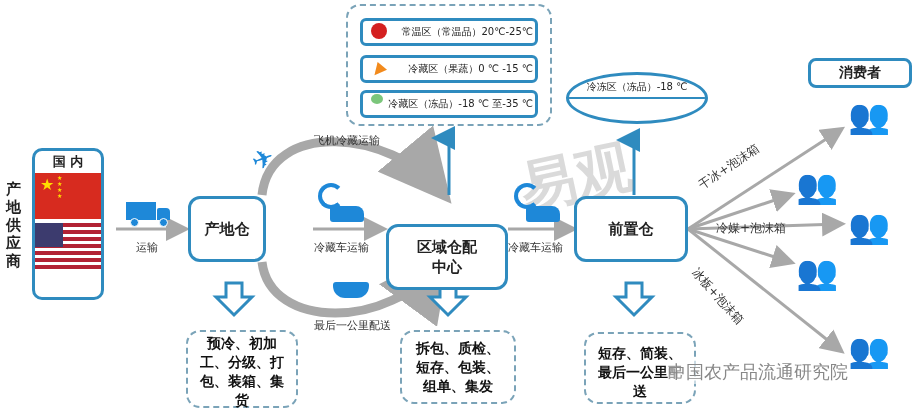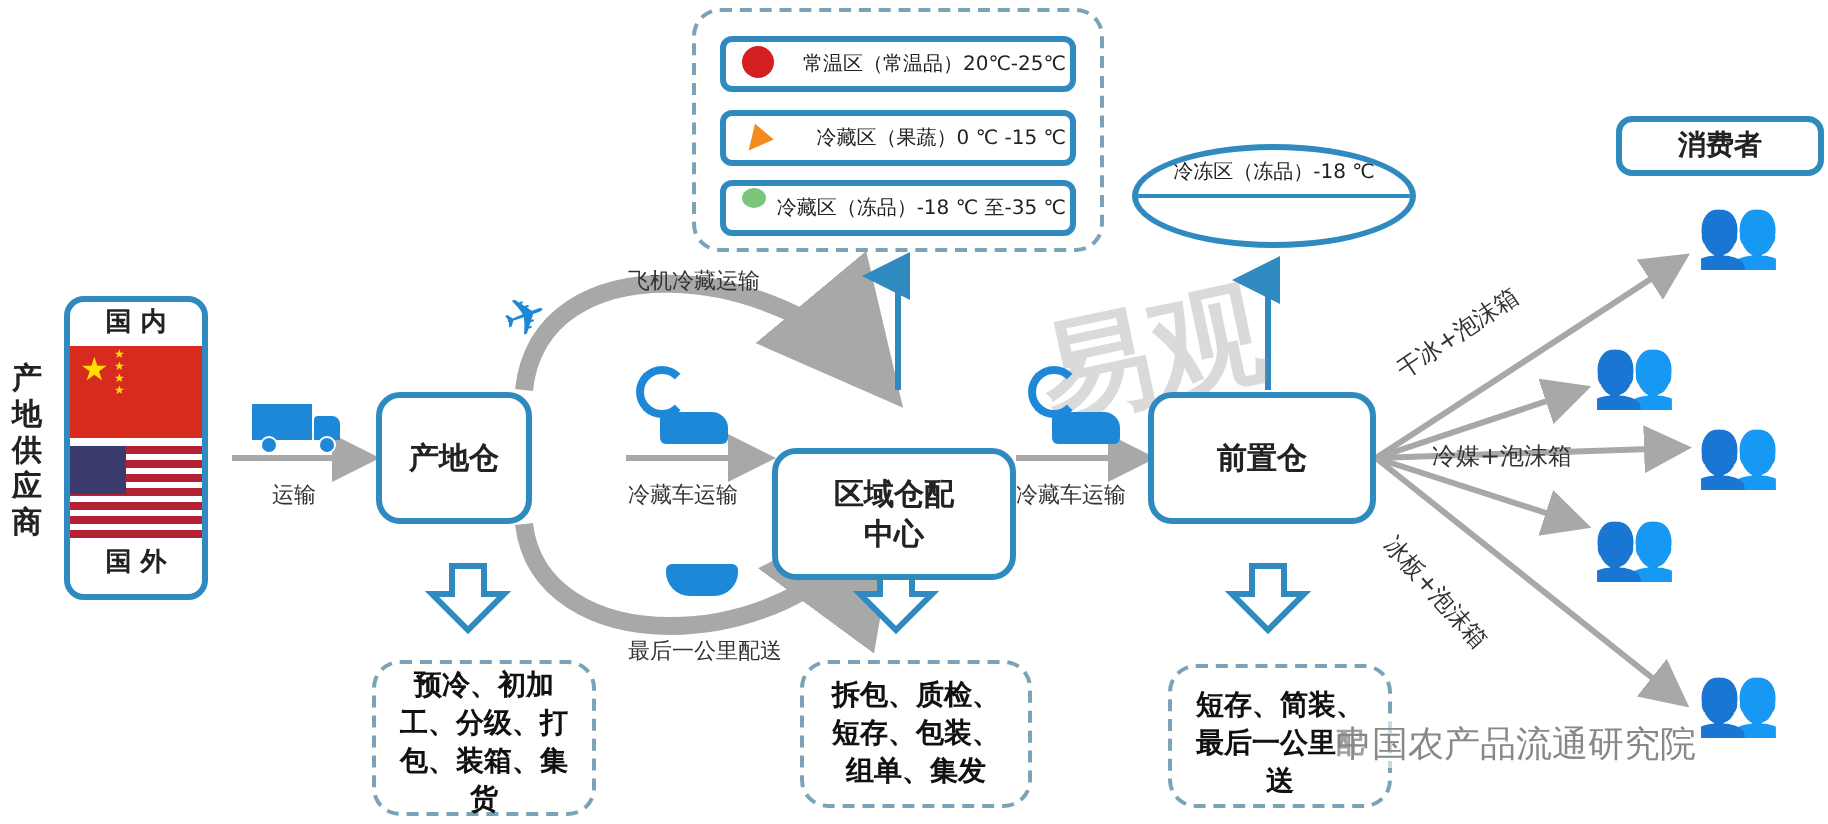--- a/index.html
+++ b/index.html
@@ -53,21 +53,20 @@
 <div class="abs" style="left:6px;top:180px;width:18px;font-weight:bold;font-size:15px;line-height:18px;">产地供应商</div>
 <div class="abs" style="left:32px;top:148px;width:72px;height:152px;border:3px solid #2f8bbf;border-radius:10px;overflow:hidden;box-sizing:border-box;background:#fff;">
   <div style="height:22px;text-align:center;font-weight:bold;font-size:13px;line-height:22px;">国 内</div>
   <div style="height:46px;background:#d72b1f;position:relative;">
     <span style="position:absolute;left:5px;top:2px;color:#ffde00;font-size:16px;">★</span>
     <span style="position:absolute;left:22px;top:2px;color:#ffde00;font-size:6px;line-height:6px;">★<br>★<br>★<br>★</span>
   </div>
   <div style="height:46px;background:repeating-linear-gradient(#b22234 0 4px,#fff 4px 7px);position:relative;margin-top:4px;">
     <div style="position:absolute;left:0;top:0;width:28px;height:24px;background:#3c3b6e;"></div>
   </div>
-  <div style="height:26px;text-align:center;font-weight:bold;font-size:13px;line-height:26px;">国 外</div>
 </div>
 
 <div class="abs" style="left:126px;top:202px;width:46px;height:22px;">
   <div style="position:absolute;left:0;top:0;width:30px;height:18px;background:#1e88d8;"></div>
   <div style="position:absolute;left:31px;top:6px;width:13px;height:12px;background:#1e88d8;border-radius:2px 4px 0 0;"></div>
   <div style="position:absolute;left:4px;top:16px;width:7px;height:7px;border-radius:50%;background:#1e88d8;border:1px solid #fff;"></div>
   <div style="position:absolute;left:33px;top:16px;width:7px;height:7px;border-radius:50%;background:#1e88d8;border:1px solid #fff;"></div>
 </div>
 <div class="lbl" style="left:136px;top:240px;">运输</div>
 

